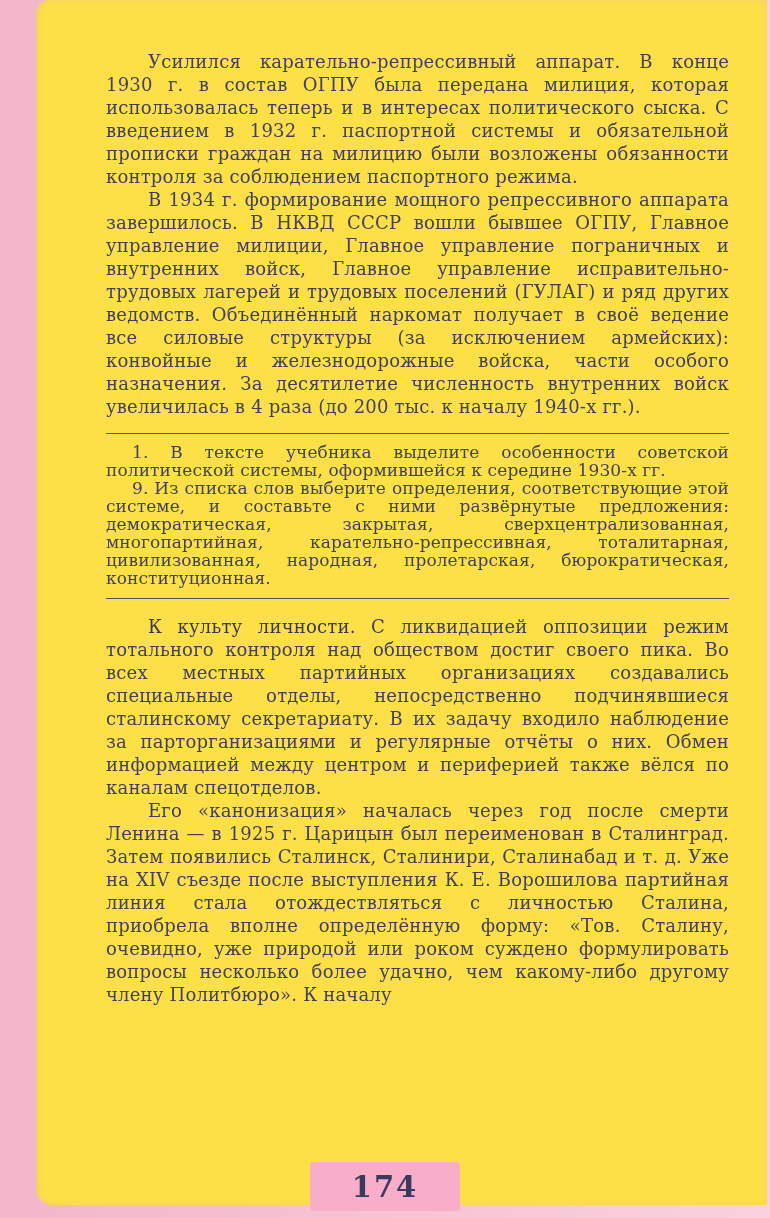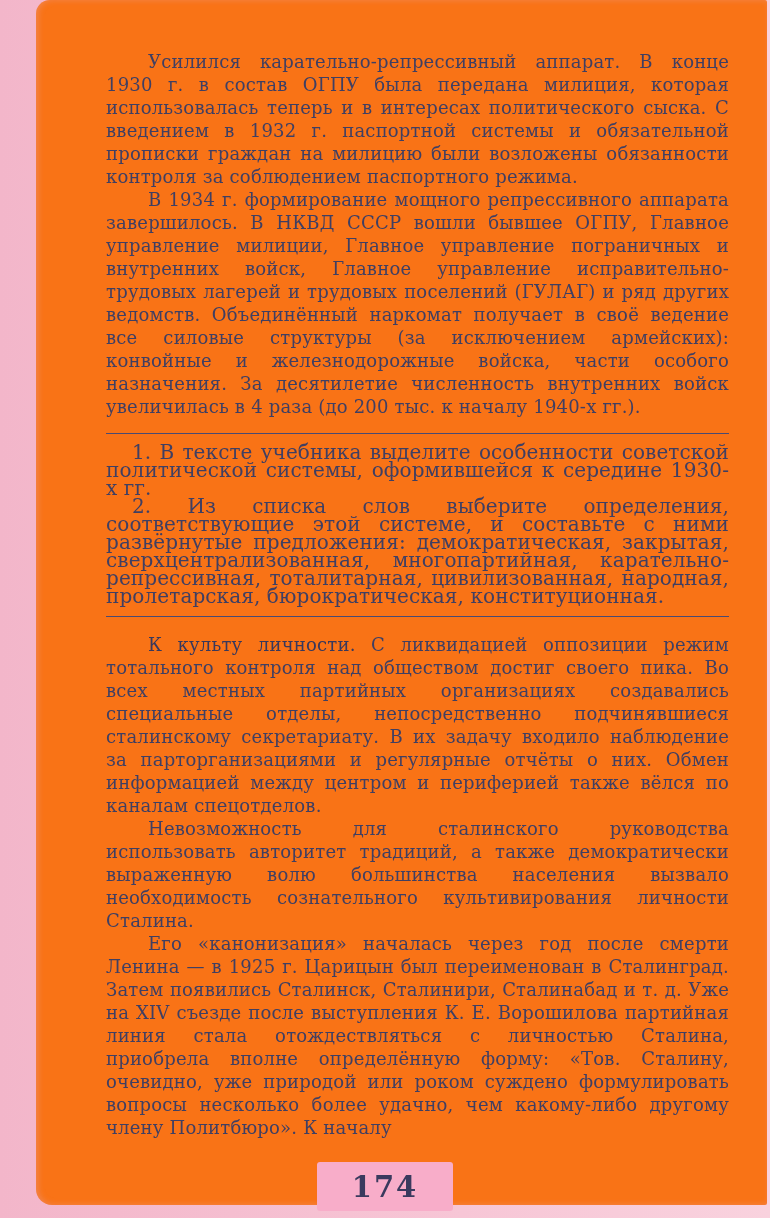--- a/index.html
+++ b/index.html
@@ -13,21 +13,21 @@
     background: linear-gradient(90deg, #f3b6ca 0%, #f7c6d6 60%, #f9d2de 100%);
     font-family: "DejaVu Serif", "Liberation Serif", serif;
     overflow: hidden;
   }
   .paper {
     position: absolute;
     top: 0;
     left: 36px;
     right: 3px;
     bottom: 13px;
-    background: #f97316;
+    background: #fde047;
     border-radius: 14px 2px 2px 16px;
     box-shadow: inset 2px 0 6px rgba(230,170,190,0.35);
   }
   .content {
     position: absolute;
     top: 50px;
     left: 70px;
     right: 38px;
     color: #3f3f63;
     font-size: 18px;
@@ -37,38 +37,38 @@
   }
   p.body-par {
     margin: 0;
     text-indent: 42px;
   }
   .questions-block {
     margin: 15px 0 16px 0;
     padding: 9px 0 11px 0;
     border-top: 1.5px solid #4a4a72;
     border-bottom: 1.5px solid #4a4a72;
-    font-size: 20px;
+    font-size: 17px;
     line-height: 18px;
     letter-spacing: 0.1px;
   }
   .questions-block p {
     margin: 0;
     text-indent: 26px;
   }
   b.lead {
     font-weight: normal;
     color: #38385c;
   }
   .page-number-box {
     position: absolute;
     left: 50%;
     transform: translateX(-50%);
     bottom: 7px;
-    width: 136px;
+    width: 150px;
     height: 49px;
     background: #f8adc9;
     border-radius: 3px;
     display: flex;
     align-items: center;
     justify-content: center;
     font-weight: bold;
     font-size: 29px;
     letter-spacing: 2px;
     color: #3a3a5e;
@@ -79,26 +79,25 @@
 
 <div class="paper">
   <div class="content">
 
     <p class="body-par">Усилился карательно-репрессивный аппарат. В конце 1930 г. в состав ОГПУ была передана милиция, которая использовалась теперь и в интересах политического сыска. С введением в 1932 г. паспортной системы и обязательной прописки граждан на милицию были возложены обязанности контроля за соблюдением паспортного режима.</p>
 
     <p class="body-par">В 1934 г. формирование мощного репрессивного аппарата завершилось. В НКВД СССР вошли бывшее ОГПУ, Главное управление милиции, Главное управление пограничных и внутренних войск, Главное управление исправительно-трудовых лагерей и трудовых поселений (ГУЛАГ) и ряд других ведомств. Объединённый наркомат получает в своё ведение все силовые структуры (за исключением армейских): конвойные и железнодорожные войска, части особого назначения. За десятилетие численность внутренних войск увеличилась в 4 раза (до 200 тыс. к началу 1940-х гг.).</p>
 
     <div class="questions-block">
       <p>1. В тексте учебника выделите особенности советской политической системы, оформившейся к середине 1930-х гг.</p>
-      <p>2. Из списка слов выберите определения, соответствующие этой системе, и составьте с ними развёрнутые предложения: демократическая, закрытая, сверхцентрализованная, многопартийная, карательно-репрессивная, тоталитарная, цивилизованная, народная, пролетарская, бюрократическая, конституционная.</p>
+      <p>9. Из списка слов выберите определения, соответствующие этой системе, и составьте с ними развёрнутые предложения: демократическая, закрытая, сверхцентрализованная, многопартийная, карательно-репрессивная, тоталитарная, цивилизованная, народная, пролетарская, бюрократическая, конституционная.</p>
     </div>
 
     <p class="body-par"><b class="lead">К культу личности.</b><span> С ликвидацией оппозиции режим тотального контроля над обществом достиг своего пика. Во всех местных партийных организациях создавались специальные отделы, непосредственно подчинявшиеся сталинскому секретариату. В их задачу входило наблюдение за парторганизациями и регулярные отчёты о них. Обмен информацией между центром и периферией также вёлся по каналам спецотделов.</span></p>
 
-    <p class="body-par">Невозможность для сталинского руководства использовать авторитет традиций, а также демократически выраженную волю большинства населения вызвало необходимость сознательного культивирования личности Сталина.</p>
 
     <p class="body-par">Его «канонизация» началась через год после смерти Ленина — в 1925 г. Царицын был переименован в Сталинград. Затем появились Сталинск, Сталинири, Сталинабад и т. д. Уже на XIV съезде после выступления К. Е. Ворошилова партийная линия стала отождествляться с личностью Сталина, приобрела вполне определённую форму: «Тов. Сталину, очевидно, уже природой или роком суждено формулировать вопросы несколько более удачно, чем какому-либо другому члену Политбюро». К началу</p>
 
   </div>
 </div>
 
 <div class="page-number-box">
   <span>174</span>
 </div>
 

